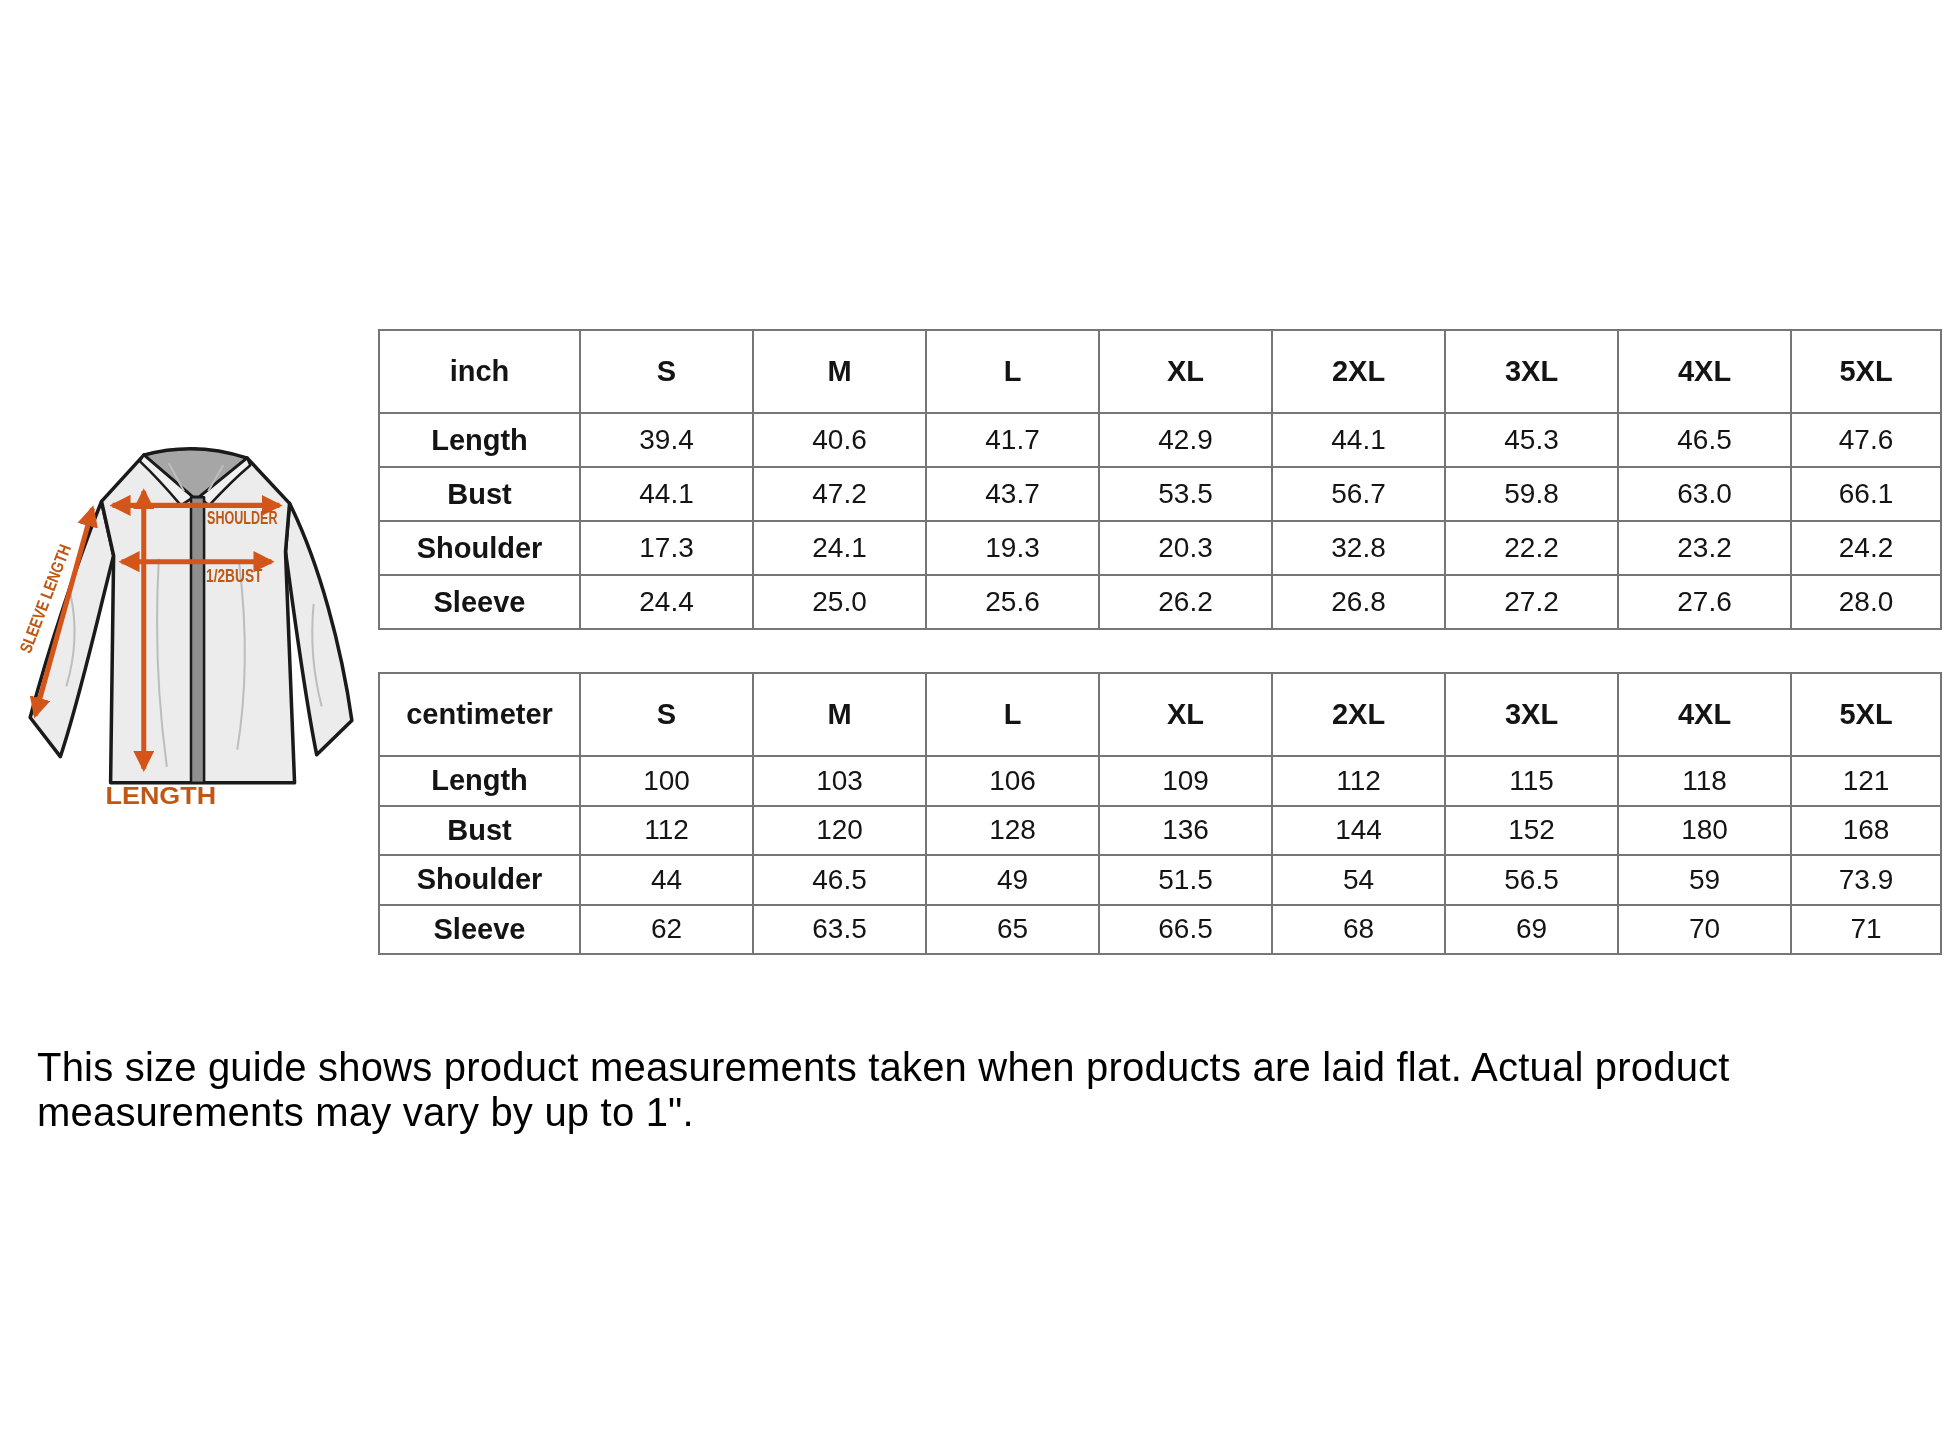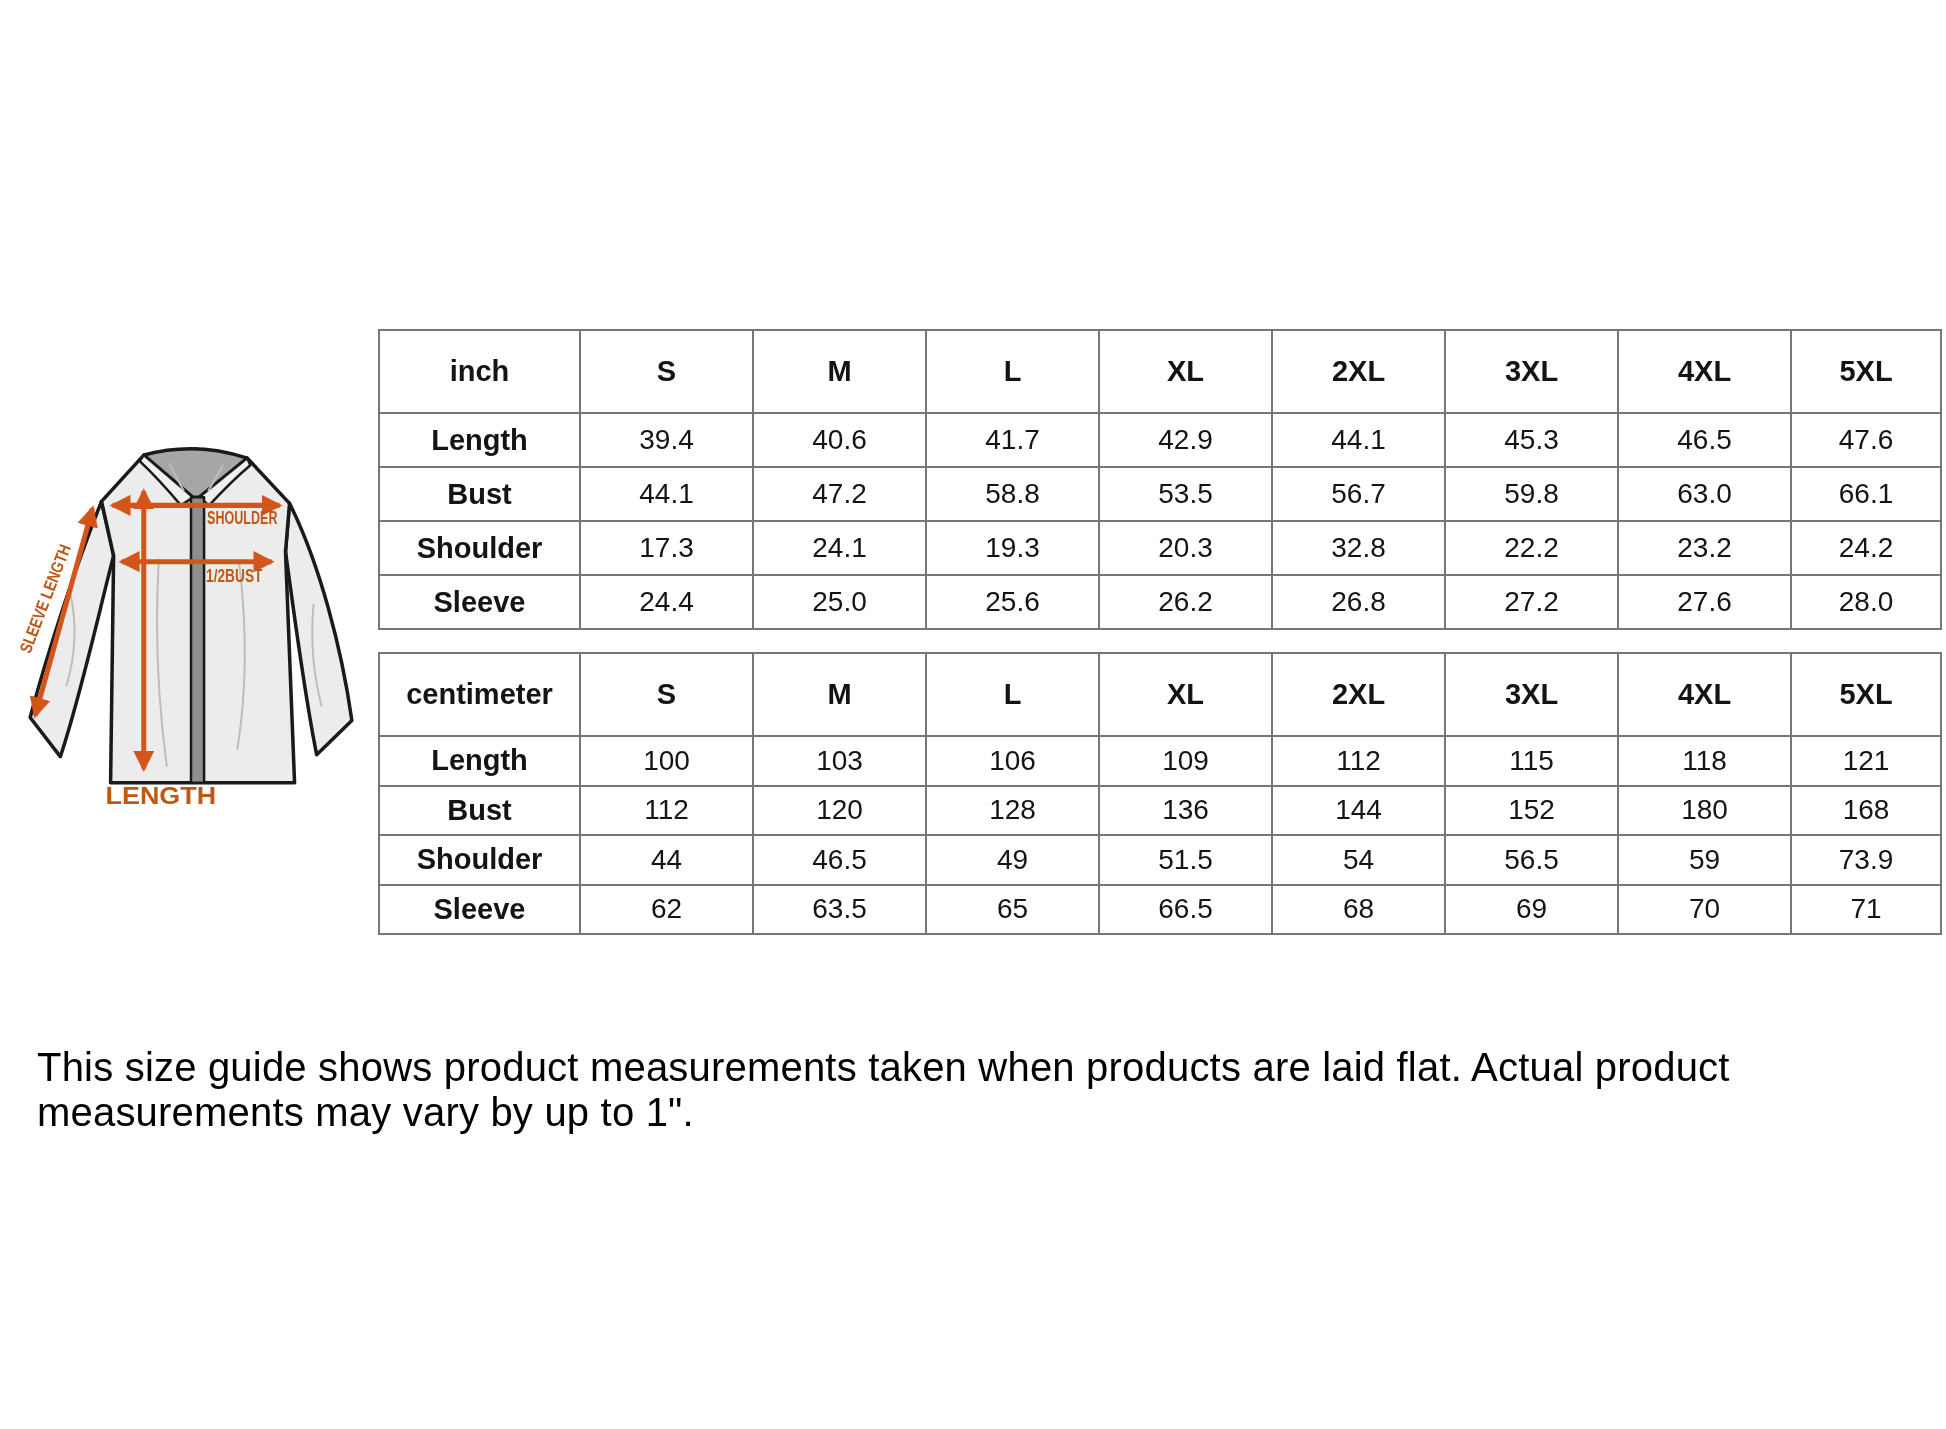--- a/index.html
+++ b/index.html
@@ -11,21 +11,21 @@
   table.tbl{
     position:absolute;left:378px;width:1562px;border-collapse:collapse;table-layout:fixed;
     background:#ffffff;text-align:center;color:#141414;
   }
   table.tbl th,table.tbl td{border:2px solid #767676;padding:0;overflow:hidden;white-space:nowrap;}
   table.tbl th{font-weight:bold;font-size:29px;}
   table.tbl td{font-weight:normal;font-size:28px;}
   table.tbl tr.hdr{height:83px;}
   .tbl-inch{top:329px;}
   .tbl-inch tr.datarow{height:54px;}
-  .tbl-cm{top:652px;border-radius:25px;}
+  .tbl-cm{top:672px;border-radius:25px;}
   .tbl-cm tr.datarow{height:49.5px;}
   .note{
     position:absolute;left:20px;top:1028px;width:1900px;margin:17px;
     font-size:40px;font-weight:normal;color:#000;letter-spacing:0.2px;
   }
   text.meas{font-family:"Liberation Sans",sans-serif;font-weight:bold;}
 </style>
 </head>
 <body>
 
@@ -105,21 +105,21 @@
           <td>42.9</td>
           <td>44.1</td>
           <td>45.3</td>
           <td>46.5</td>
           <td>47.6</td>
         </tr>
         <tr class="datarow">
           <th>Bust</th>
           <td>44.1</td>
           <td>47.2</td>
-          <td>58.8</td>
+          <td>43.7</td>
           <td>53.5</td>
           <td>56.7</td>
           <td>59.8</td>
           <td>63.0</td>
           <td>66.1</td>
         </tr>
         <tr class="datarow">
           <th>Shoulder</th>
           <td>17.3</td>
           <td>24.1</td>

